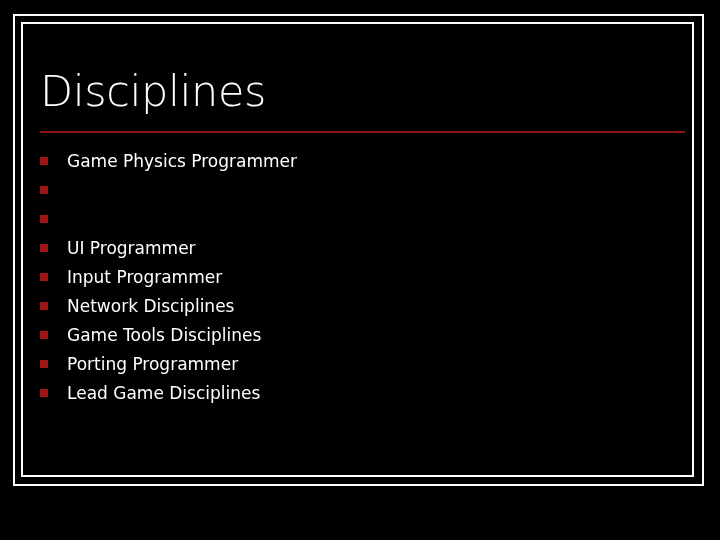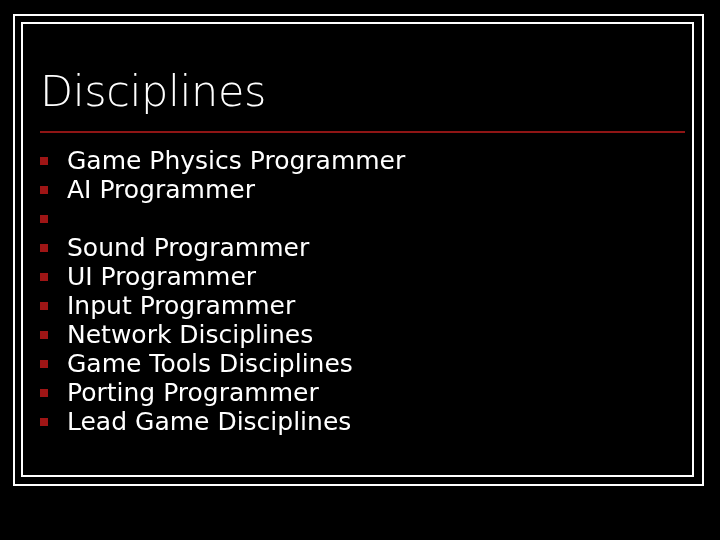--- a/index.html
+++ b/index.html
@@ -106,21 +106,21 @@
     height: 8px;
     margin-right: 0;
     background: #9e1515;
   }
 
   .discipline-label {
     flex: 0 0 auto;
     margin-left: 19px;
     font-family: "DejaVu Sans", "Liberation Sans", sans-serif;
     font-weight: 400;
-    font-size: 25px;
+    font-size: 17px;
     line-height: 22px;
     color: #ffffff;
     white-space: nowrap;
   }
 </style>
 </head>
 <body>
 
 <div class="slide-stage">
 
@@ -135,31 +135,26 @@
 
     <ul class="discipline-list">
 
       <li class="discipline-item">
         <span class="bullet-square-icon"></span>
         <span class="discipline-label">Game Physics Programmer</span>
       </li>
 
       <li class="discipline-item">
         <span class="bullet-square-icon"></span>
-        <span class="discipline-label">AI Programmer</span>
       </li>
 
       <li class="discipline-item">
         <span class="bullet-square-icon"></span>
       </li>
 
-      <li class="discipline-item">
-        <span class="bullet-square-icon"></span>
-        <span class="discipline-label">Sound Programmer</span>
-      </li>
 
       <li class="discipline-item">
         <span class="bullet-square-icon"></span>
         <span class="discipline-label">UI Programmer</span>
       </li>
 
       <li class="discipline-item">
         <span class="bullet-square-icon"></span>
         <span class="discipline-label">Input Programmer</span>
       </li>

